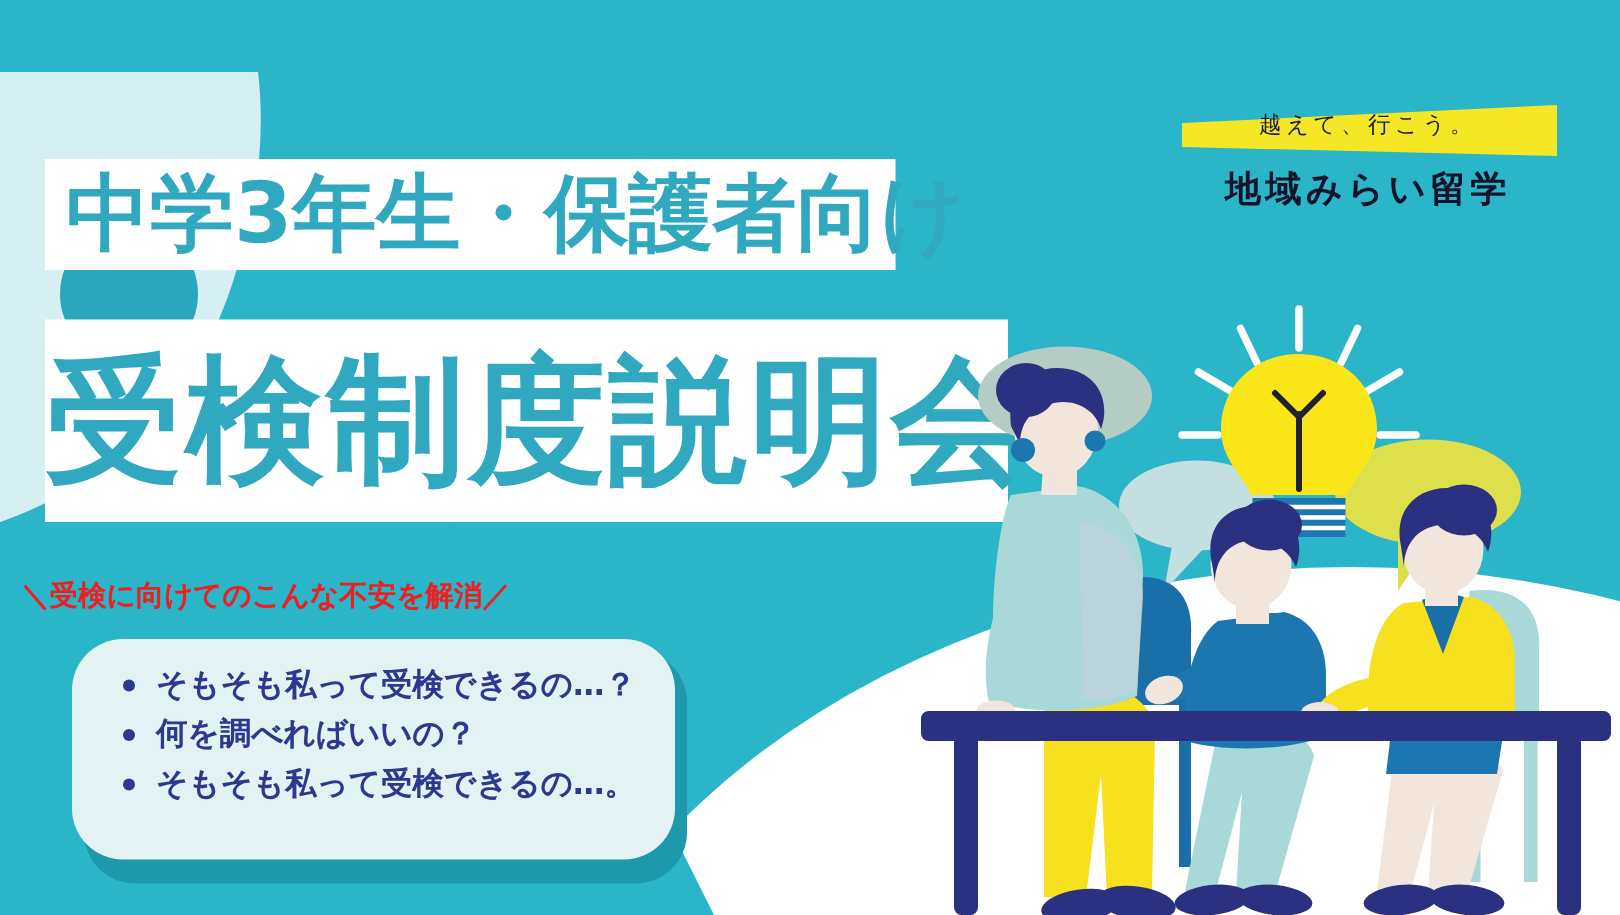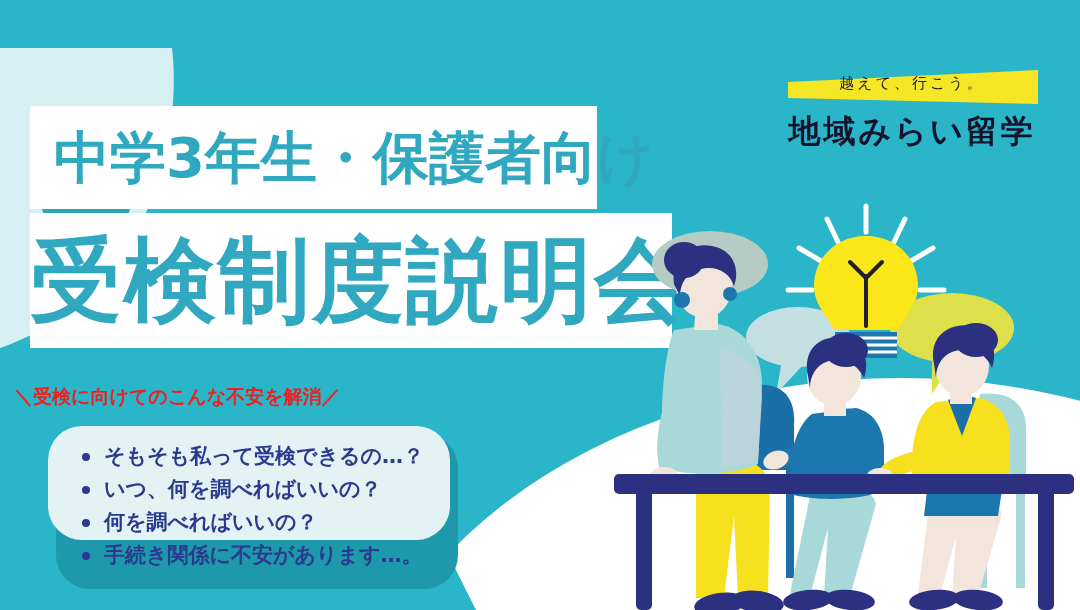--- a/index.html
+++ b/index.html
@@ -18,30 +18,30 @@
   .logo-tagline{
     position:absolute;left:0;top:0;width:292px;height:44px;
   }
   .logo-tagline-text{
     position:absolute;left:0;top:8px;width:292px;text-align:center;
     font-size:15px;letter-spacing:3px;color:#1b1b33;font-weight:400;
     font-family:"DejaVu Sans","Liberation Sans",sans-serif;
   }
   .logo-main{
     position:absolute;left:0;top:44px;width:292px;text-align:center;
-    font-size:32px;letter-spacing:3px;color:#13132b;font-weight:700;
+    font-size:24px;letter-spacing:3px;color:#13132b;font-weight:700;
     white-space:nowrap;
   }
 
   
   .title-box{
     position:absolute;background:#ffffff;display:flex;align-items:center;
     box-sizing:border-box;
   }
-  #kicker-box{left:30px;top:58px;width:567px;height:103px;padding-left:24px;}
+  #kicker-box{left:30px;top:58px;width:567px;height:74px;padding-left:14px;}
   #kicker-text{
     font-size:56px;font-weight:700;color:#2FA8C0;letter-spacing:0px;
     white-space:nowrap;line-height:1;
   }
   #maintitle-box{left:30px;top:165px;width:642px;height:135px;}
   #maintitle-text{
     font-size:92px;font-weight:700;color:#2FA8C0;letter-spacing:2px;
     white-space:nowrap;line-height:1;
   }
 
@@ -51,21 +51,21 @@
     font-size:19px;font-weight:700;color:#F01E1E;white-space:nowrap;
     letter-spacing:0px;
   }
 
   
   #bullet-shadow{
     position:absolute;left:56px;top:386px;width:402px;height:155px;
     background:#1E98AB;border-radius:34px;
   }
   #bullet-card{
-    position:absolute;left:48px;top:378px;width:402px;height:114px;
+    position:absolute;left:48px;top:378px;width:402px;height:147px;
     background:#E3F2F3;border-radius:34px;
     box-sizing:border-box;padding:14px 24px 10px 22px;
   }
   .bullet-row{display:flex;align-items:center;height:33px;}
   .bullet-dot{
     width:8px;height:8px;border-radius:50%;background:#2B3A8F;
     margin-right:14px;margin-left:12px;flex:0 0 auto;
   }
   .bullet-label{
     font-size:21px;font-weight:700;color:#2B3A8F;white-space:nowrap;
@@ -114,29 +114,25 @@
   <div id="red-headline">＼受検に向けてのこんな不安を解消／</div>
 
   <div id="bullet-shadow"></div>
   <div id="bullet-card">
     <div class="bullet-row">
       <span class="bullet-dot"></span>
       <span class="bullet-label">そもそも私って受検できるの…？</span>
     </div>
     <div class="bullet-row">
       <span class="bullet-dot"></span>
-      <span class="bullet-label">いつ、何を調べればいいの？</span>
-    </div>
-    <div class="bullet-row">
-      <span class="bullet-dot"></span>
       <span class="bullet-label">何を調べればいいの？</span>
     </div>
     <div class="bullet-row">
       <span class="bullet-dot"></span>
-      <span class="bullet-label">手続き関係に不安があります…。</span>
+      <span class="bullet-label">そもそも私って受検できるの…。</span>
     </div>
   </div>
 
   <svg class="illus" viewBox="0 0 480 460">
 
     <g>
       <ellipse cx="110" cy="66" rx="58" ry="33" fill="#B4CCC4"></ellipse>
       <polygon points="92,92 98,128 116,94" fill="#B4CCC4"></polygon>
     </g>
 

